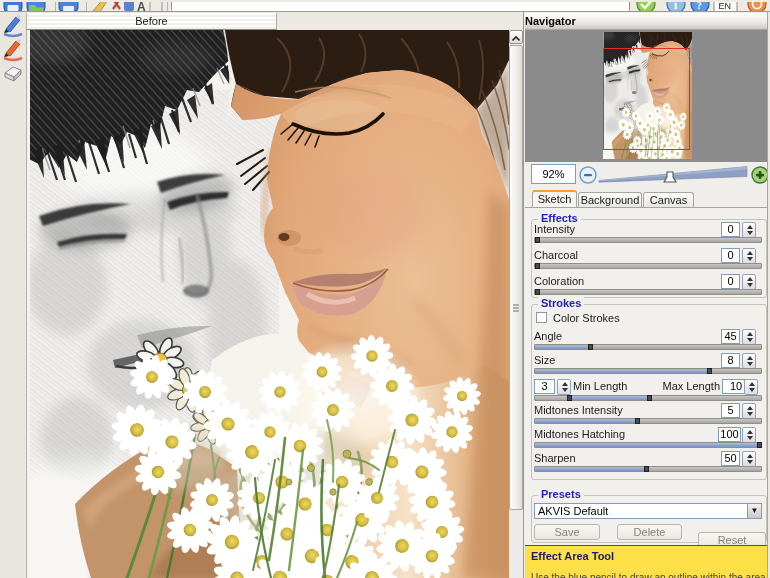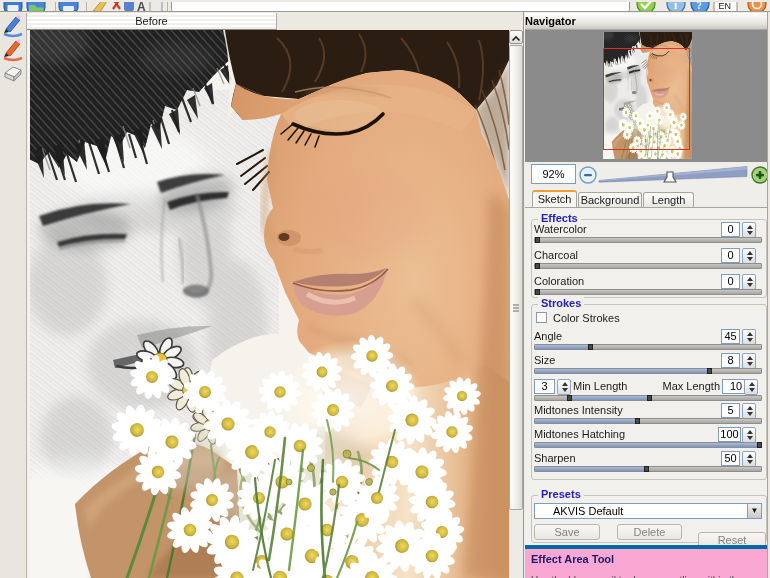--- a/index.html
+++ b/index.html
@@ -21,21 +21,21 @@
 .gtitle{position:absolute;top:-7px;left:9px;background:#f2f0ec;padding:0 3px;font-size:11px;font-weight:bold;color:#2222bb}
 .lbl{position:absolute;font-size:11px;color:#1a1a1a;white-space:nowrap}
 .vbox{position:absolute;width:19px;height:15px;background:#fff;border:1px solid #7f9db9;font-size:11px;text-align:center;line-height:12px}
 .spin{position:absolute;width:14px;height:16px;background:linear-gradient(180deg,#ffffff,#dcdce2);border:1px solid #8fa4bc;border-radius:2px}
 .spin:before{content:"";position:absolute;top:2px;left:3.5px;border-left:3.2px solid transparent;border-right:3.2px solid transparent;border-bottom:4.2px solid #333}
 .spin:after{content:"";position:absolute;bottom:2px;left:3.5px;border-left:3.2px solid transparent;border-right:3.2px solid transparent;border-top:4.2px solid #333}
 .strack{position:absolute;height:6px;background:linear-gradient(180deg,#c9c7c3,#a8a6a2);border:1px solid #908e8a;border-radius:1px}
 .sfill{position:absolute;top:0;left:0;height:4px;background:linear-gradient(180deg,#aabcdd,#7d94bd)}
 .shandle{position:absolute;top:-1px;width:5px;height:6px;background:#4a4a4a;border:1px solid #222}
 .btn{position:absolute;height:16px;background:linear-gradient(180deg,#f8f7f4,#e9e7e1);border:1px solid #b9b6aa;border-radius:3px;font-size:11px;color:#85837c;text-align:center;line-height:14px}
-#helparea{left:1px;top:533px;width:246px;height:33px;background:#f9a8d4;border-top:4px solid #0369a1;overflow:hidden}
+#helparea{left:1px;top:533px;width:246px;height:33px;background:#fde047;border-top:1px solid #0369a1;overflow:hidden}
 </style></head>
 <body>
 <div class="abs" id="toolbar">
   <svg width="770" height="12">
     <g transform="translate(0,-9)">
       <rect x="4" y="2" width="18" height="17" rx="4" fill="#3f7ad2" stroke="#2a55a0"></rect>
       <rect x="7.5" y="12" width="11" height="6" rx="1" fill="#e8f0fc"></rect>
       <rect x="27" y="3" width="18" height="16" rx="4" fill="#4a84d8" stroke="#2a55a0"></rect>
       <path d="M29,12 l6,0 1.5,2.5 7,0 0,4 -14.5,0 z" fill="#7cc860"></path>
       <line x1="55.5" y1="4" x2="55.5" y2="20" stroke="#b8b5ad"></line>
@@ -465,26 +465,26 @@
       <path d="M22,18.5 L170,4.5 L170,7.5 L22,19.3 Z" fill="#aab8d6" opacity="0.8"></path>
       <path d="M90,10 l6,0 0,5 3,5 -12,0 3,-5 z" fill="#fdfdfd" stroke="#555" stroke-width="1.1"></path>
       <circle cx="183" cy="13" r="8" fill="#a6d07c" stroke="#3f7a28" stroke-width="1.4"></circle>
       <rect x="179" y="11.8" width="8" height="2.6" rx="1" fill="#20541a"></rect>
       <rect x="181.7" y="9.1" width="2.6" height="8" rx="1" fill="#20541a"></rect>
     </svg>
   </div>
   <div class="abs" id="ptabs">
     <div class="ptab" style="left:7px;width:45px;height:17px;background:#f6f5f1;border-top:2px solid #efa02e;line-height:14px;z-index:2">Sketch</div>
     <div class="ptab" style="left:53px;width:64px;height:15px;line-height:14px">Background</div>
-    <div class="ptab" style="left:118px;width:51px;height:15px;line-height:14px">Length</div>
+    <div class="ptab" style="left:118px;width:51px;height:15px;line-height:14px">Canvas</div>
   </div>
   <div class="abs" id="pcontent">
     <div class="group" style="left:6px;top:11px;width:236px;height:79px"></div>
     <div class="gtitle" style="left:13px;top:4px">Effects</div>
-    <div class="lbl" style="left:9px;top:15px">Watercolor</div>
+    <div class="lbl" style="left:9px;top:15px">Intensity</div>
     <div class="vbox" style="left:196px;top:14px">0</div>
     <div class="spin" style="left:217px;top:14px"></div>
     <div class="strack" style="left:9px;top:29px;width:228px">
         <div class="shandle" style="left:0"></div>
       </div>
     <div class="lbl" style="left:9px;top:41px">Charcoal</div>
     <div class="vbox" style="left:196px;top:40px">0</div>
     <div class="spin" style="left:217px;top:40px"></div>
     <div class="strack" style="left:9px;top:55px;width:228px">
         <div class="shandle" style="left:0"></div>
@@ -541,21 +541,21 @@
     <div class="lbl" style="left:9px;top:244px">Sharpen</div>
     <div class="vbox" style="left:196px;top:243px">50</div>
     <div class="spin" style="left:217px;top:243px"></div>
     <div class="strack" style="left:9px;top:258px;width:228px">
         <div class="sfill" style="width:110px"></div>
         <div class="shandle" style="left:109px"></div>
       </div>
     <div class="group" style="left:6px;top:287px;width:236px;height:48px"></div>
     <div class="gtitle" style="left:13px;top:280px">Presets</div>
     <div style="position:absolute;left:9px;top:295px;width:228px;height:16px;background:#fff;border:1px solid #7f9db9">
-      <div style="font-size:11px;line-height:14px;padding-left:18px">AKVIS Default</div>
+      <div style="font-size:11px;line-height:14px;padding-left:3px">AKVIS Default</div>
       <div style="position:absolute;right:0;top:0;width:14px;height:14px;background:linear-gradient(180deg,#f2f2f2,#c8c8cc);border-left:1px solid #7f9db9;text-align:center;font-size:8px;line-height:13px;color:#111">▼</div>
     </div>
     <div class="btn" style="left:9px;top:316px;width:66px">Save</div>
     <div class="btn" style="left:92px;top:316px;width:65px">Delete</div>
     <div class="btn" style="left:173px;top:324px;width:68px">Reset</div>
   </div>
   <div class="abs" id="helparea">
     <div style="margin:4px 0 0 6px;font-size:11px;font-weight:bold;color:#1b1b66">Effect Area Tool</div>
     <div style="margin:10px 0 0 6px;font-size:10px;color:#4a463c">Use the blue pencil to draw an outline within the area</div>
   </div>

